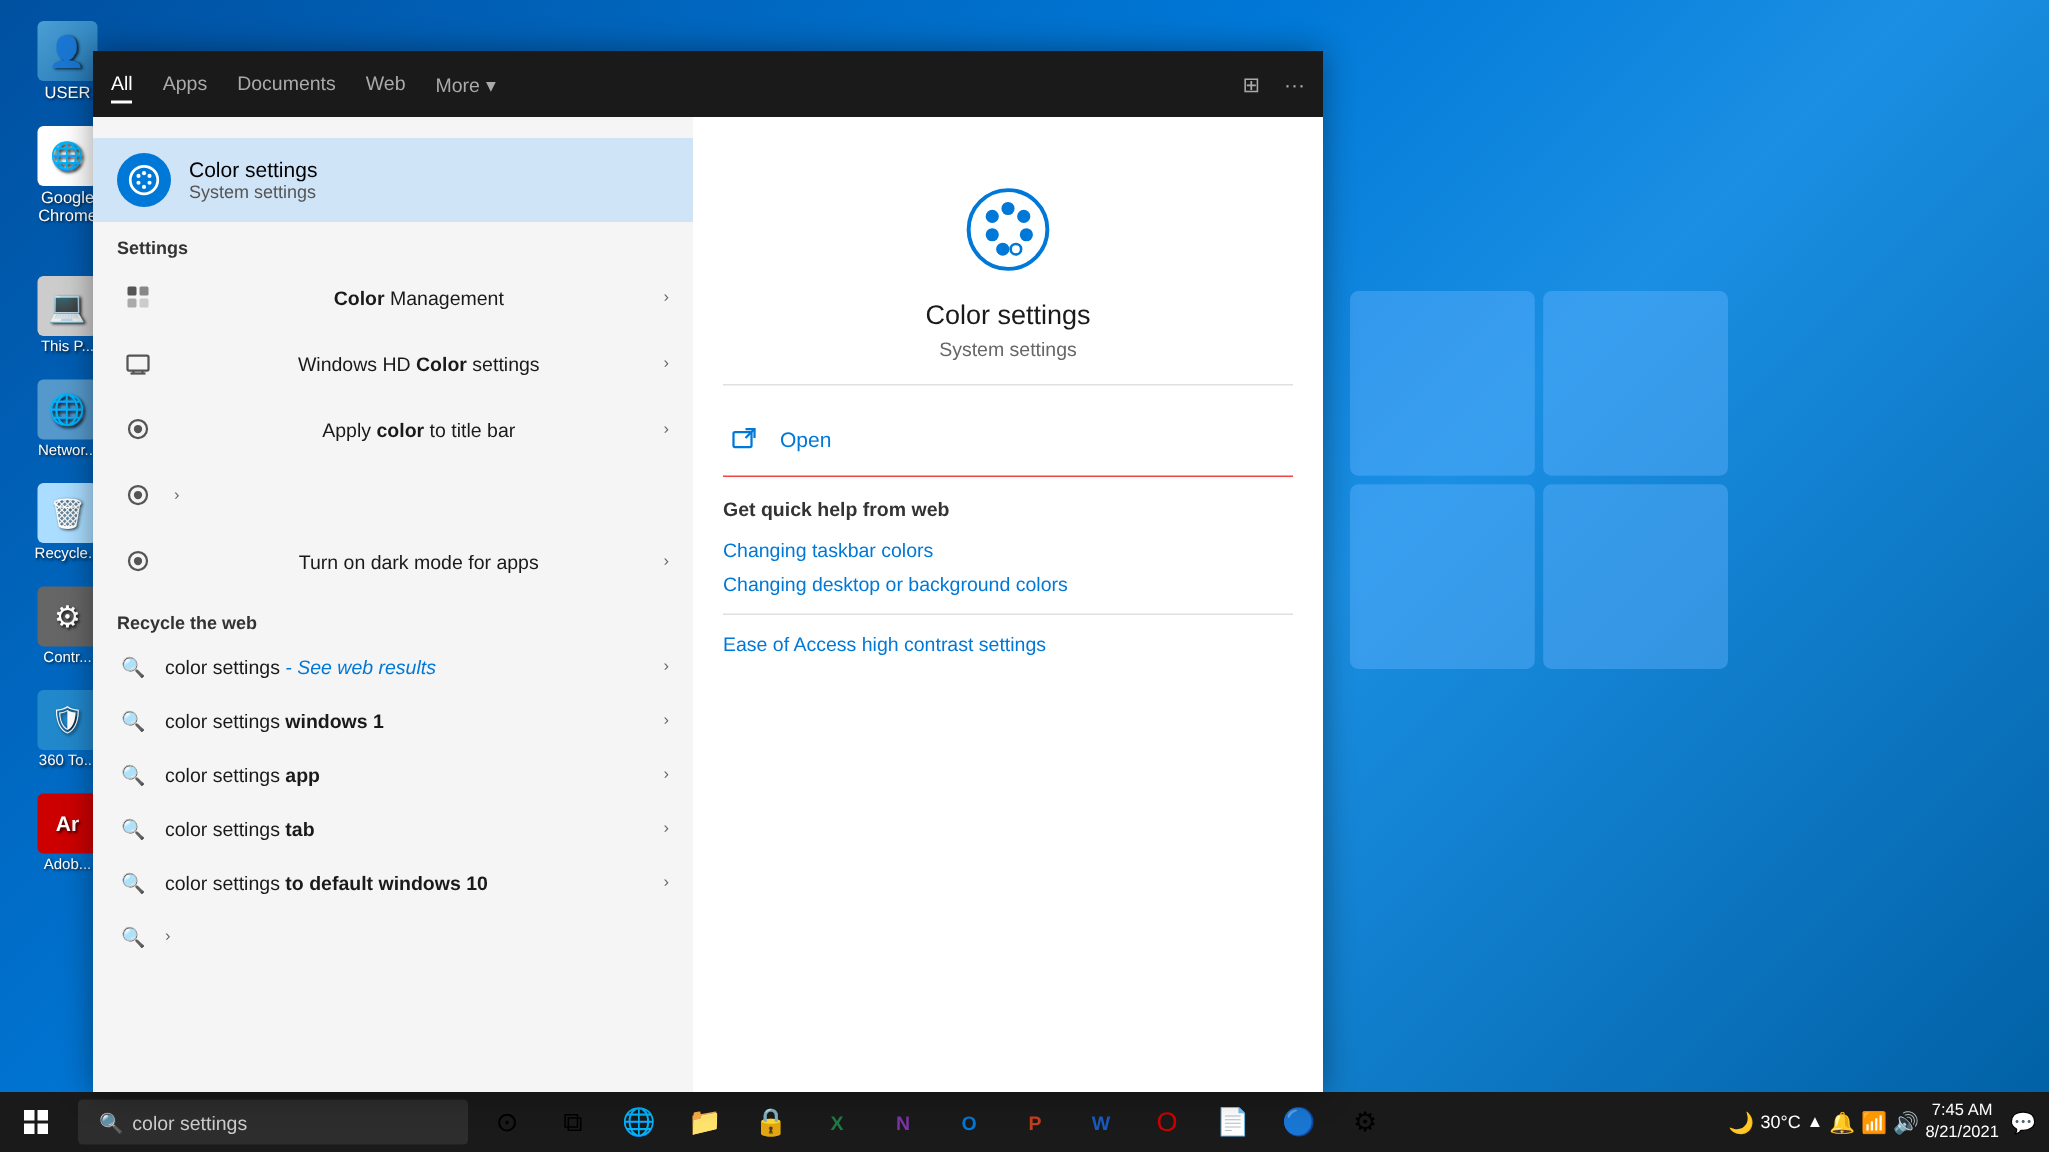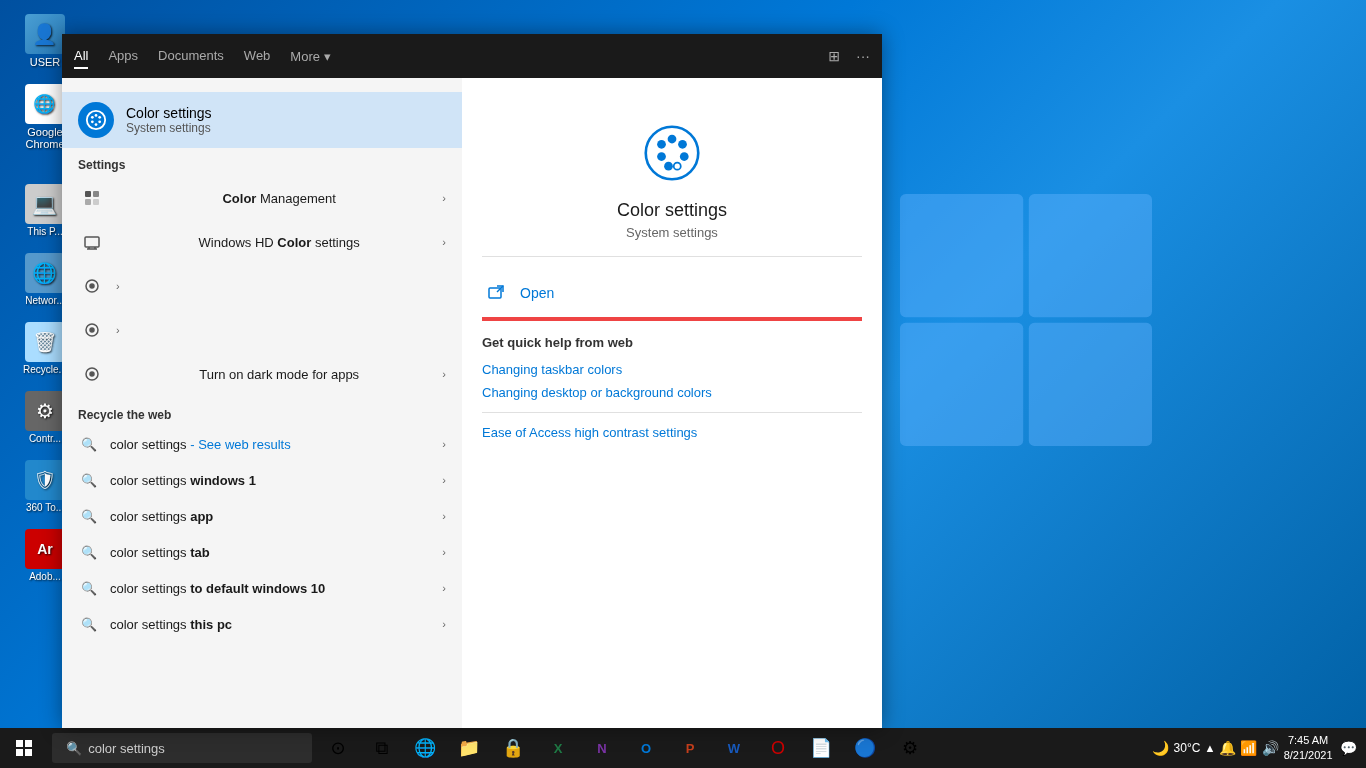--- a/index.html
+++ b/index.html
@@ -293,20 +293,21 @@
       flex-shrink: 0;
     }
     .search-item-text {
       flex: 1;
     }
     .search-item-bold {
       font-weight: 600;
     }
     .see-web {
       color: #0078d7;
+      font-style: italic;
     }
 
     
     .right-panel {
       flex: 1;
       background: white;
       display: flex;
       flex-direction: column;
       padding: 20px;
     }
@@ -333,21 +334,21 @@
       font-size: 13px;
       color: #666;
       margin-top: 4px;
     }
 
     .right-action {
       display: flex;
       align-items: center;
       padding: 10px 0;
       cursor: pointer;
-      border-bottom: 4px solid #ef4444;
+      border-bottom: 1px solid #ef4444;
     }
     .right-action-icon {
       width: 28px;
       height: 28px;
       margin-right: 10px;
       display: flex;
       align-items: center;
       justify-content: center;
       font-size: 16px;
       color: #0078d7;
@@ -514,20 +515,23 @@
           <div class="list-item-chevron">›</div>
         </div>
 
         <div class="list-item">
           <div class="list-item-icon">
             <svg width="16" height="16" viewBox="0 0 16 16" fill="none" stroke="#555" stroke-width="1.5">
                 <circle cx="8" cy="8" r="6" stroke="#555"></circle>
                 <circle cx="8" cy="8" r="2" fill="#555"></circle>
               </svg>
           </div>
+          <div class="list-item-text">
+            Apply <span class="bold-part">color</span> to title bar
+          </div>
           <div class="list-item-chevron">›</div>
         </div>
 
         <div class="list-item">
           <div class="list-item-icon">
             <svg width="16" height="16" viewBox="0 0 16 16" fill="none" stroke="#555" stroke-width="1.5">
                 <circle cx="8" cy="8" r="6" stroke="#555"></circle>
                 <circle cx="8" cy="8" r="2" fill="#555"></circle>
               </svg>
           </div>
@@ -579,23 +583,20 @@
         </div>
         <div class="search-item">
           <div class="search-icon-sm">🔍</div>
           <div class="search-item-text">
             color settings <span class="search-item-bold">to default windows 10</span>
           </div>
           <div class="list-item-chevron">›</div>
         </div>
         <div class="search-item">
           <div class="search-icon-sm">🔍</div>
-          <div class="search-item-text">
-            color settings <span class="search-item-bold">this pc</span>
-          </div>
           <div class="list-item-chevron">›</div>
         </div>
       </div>
 
       <div class="right-panel">
         <div class="right-header">
 
           <div class="right-icon">
             <svg viewBox="0 0 80 80" xmlns="http://www.w3.org/2000/svg">
               <circle cx="40" cy="40" r="30" fill="none" stroke="#0078d7" stroke-width="3"></circle>

